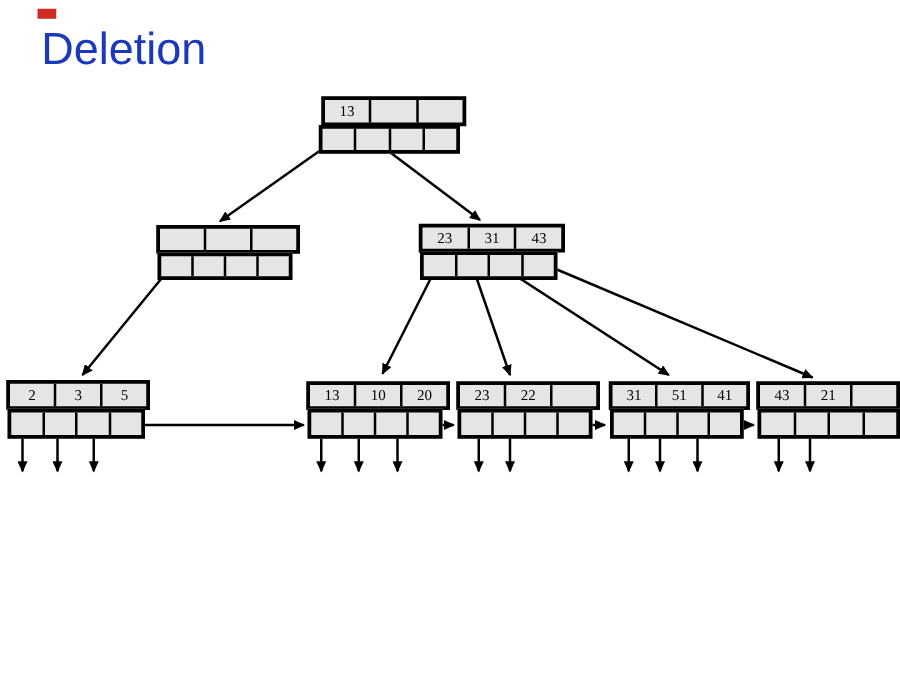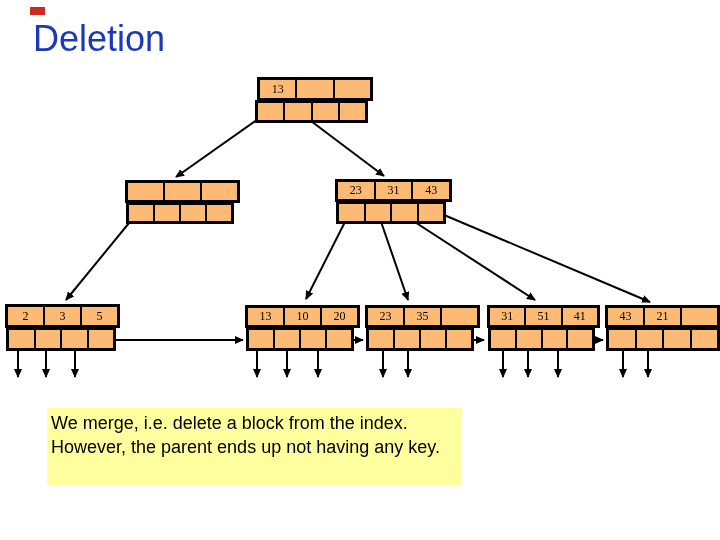--- a/index.html
+++ b/index.html
@@ -11,21 +11,21 @@
     position:absolute;left:30px;top:7px;width:15px;height:8px;background:#cc2a22;
   }
   .title{
     position:absolute;left:33px;top:18px;margin:0;
     font-size:36px;font-weight:400;color:#1c39bb;letter-spacing:0;
     font-family:"Liberation Sans",sans-serif;
   }
   svg.edges{position:absolute;left:0;top:0;width:720px;height:540px;pointer-events:none;}
   .row{
     position:absolute;display:flex;box-sizing:border-box;
-    border:3px solid #000;background:#fdba74;
+    border:3px solid #000;background:#e5e5e5;
   }
   .row .c{
     flex:1;display:flex;align-items:center;justify-content:center;
     border-right:2px solid #000;
     font-family:"Liberation Serif",serif;font-size:12px;color:#000;
     overflow:hidden;white-space:nowrap;
   }
   .row .c:last-child{border-right:none;}
   .note{
     position:absolute;left:47px;top:408px;width:414px;height:77px;
@@ -138,21 +138,21 @@
   </div>
   <div class="row" style="left:246px;top:327px;width:108px;height:24px">
     <div class="c"></div>
     <div class="c"></div>
     <div class="c"></div>
     <div class="c"></div>
   </div>
 
   <div class="row" style="left:365px;top:305px;width:115px;height:23px">
     <div class="c">23</div>
-    <div class="c">35</div>
+    <div class="c">22</div>
     <div class="c"></div>
   </div>
   <div class="row" style="left:366px;top:327px;width:108px;height:24px">
     <div class="c"></div>
     <div class="c"></div>
     <div class="c"></div>
     <div class="c"></div>
   </div>
 
   <div class="row" style="left:487px;top:305px;width:113px;height:23px">
@@ -172,17 +172,14 @@
     <div class="c">21</div>
     <div class="c"></div>
   </div>
   <div class="row" style="left:606px;top:327px;width:114px;height:24px">
     <div class="c"></div>
     <div class="c"></div>
     <div class="c"></div>
     <div class="c"></div>
   </div>
 
-  <div class="note">
-    <span>We merge, i.e. delete a block from the index. However, the parent ends up not having any key.</span>
-  </div>
 
 </div>
 
 </body></html>

